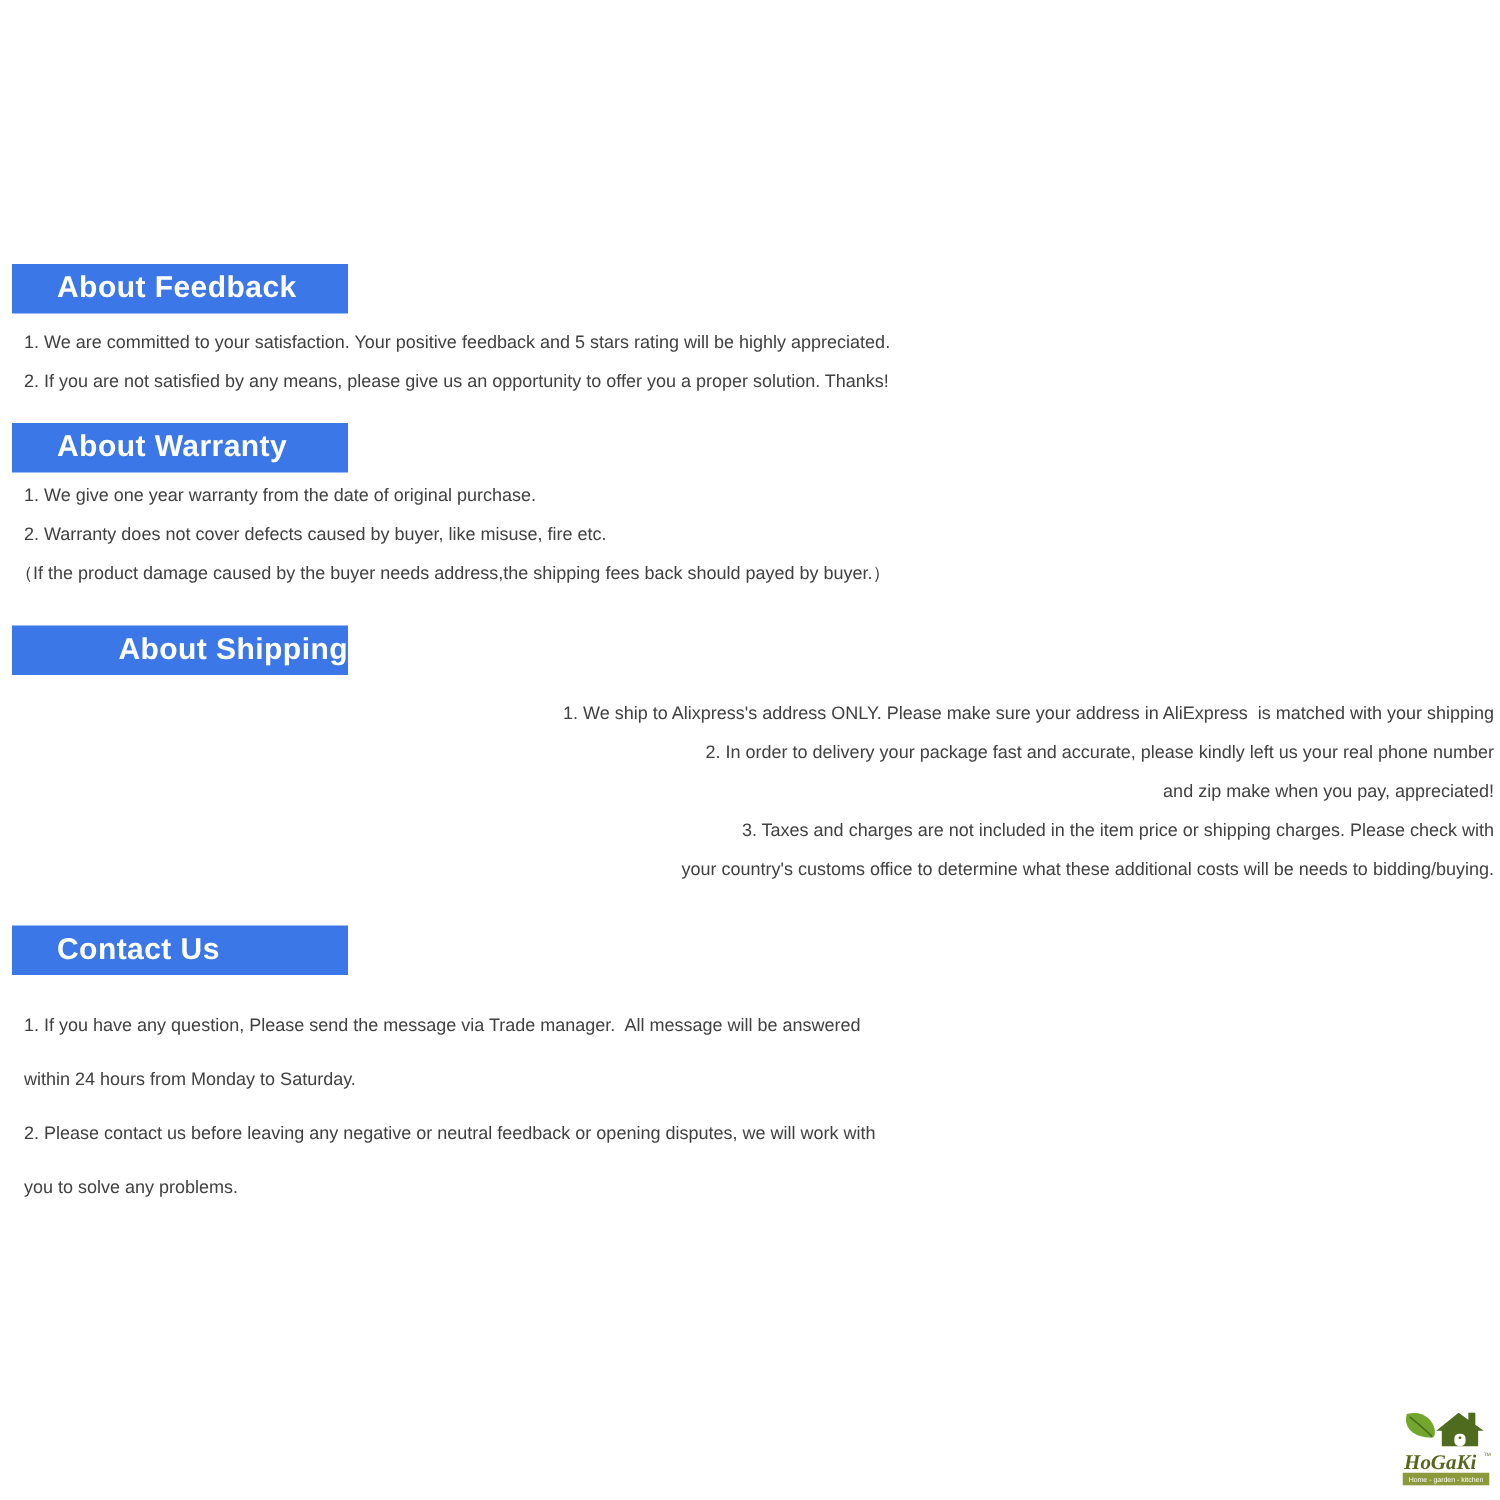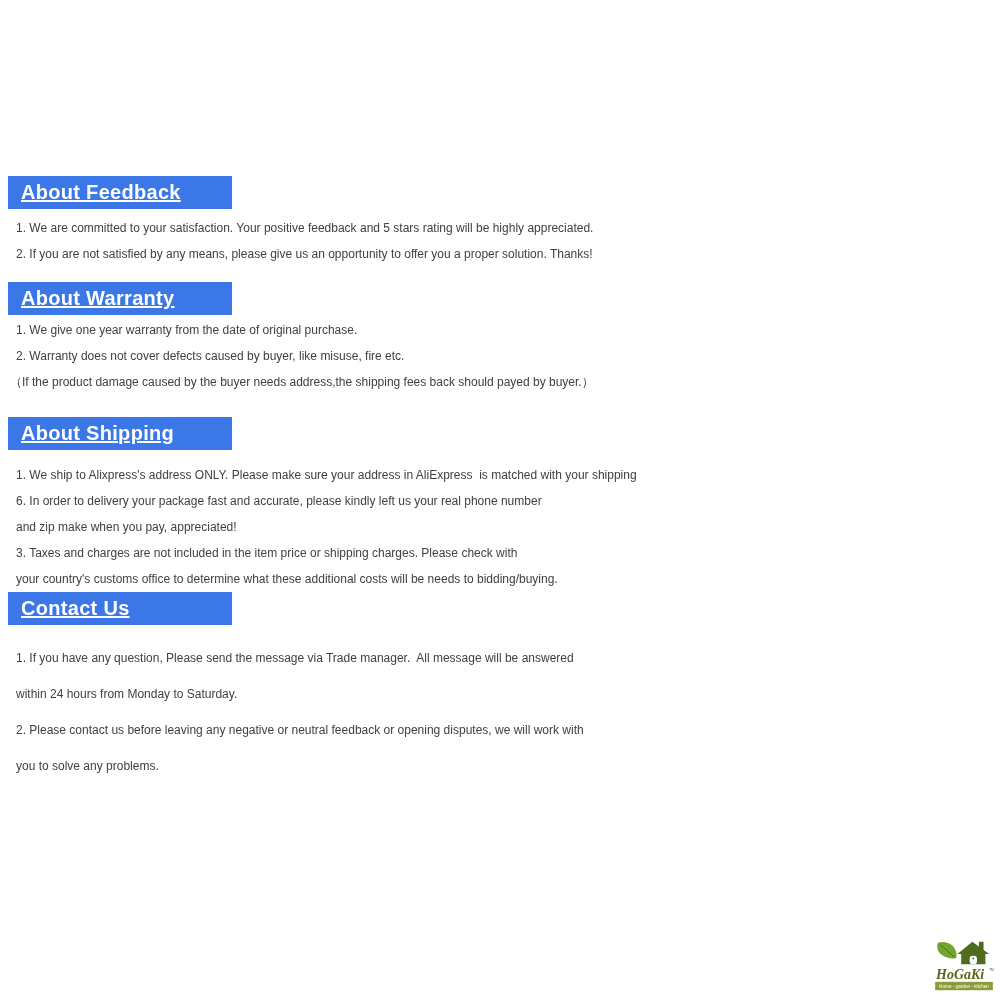--- a/index.html
+++ b/index.html
@@ -20,41 +20,40 @@
   }
   .h-bar {
     width: 224px;
     height: 33px;
     margin-left: 8px;
     background: var(--header-bg);
     color: var(--header-text);
     font-size: 20px;
     font-weight: bold;
     line-height: 33px;
-    padding-left: 13px;
+    padding-left: 30px;
     letter-spacing: 0.3px;
-    text-decoration: underline;
   }
   .sec-body {
     margin-left: 16px;
     margin-right: 4px;
     color: var(--body-text);
     font-size: 12px;
   }
   .line { white-space: pre-wrap; }
   .lines-normal .line { line-height: 26px; }
   .lines-wide   .line { line-height: 36px; }
 
   #sec-feedback { margin-top: 176px; }
   #sec-feedback .sec-body { margin-top: 6px; }
   #sec-warranty { margin-top: 15px; }
   #sec-warranty .sec-body { margin-top: 2px; }
-  #sec-shipping { margin-top: 22px; }
+  #sec-shipping { margin-top: 22px; text-align: right; }
   #sec-shipping .sec-body { margin-top: 12px; }
-  #sec-contact  { }
+  #sec-contact  { margin-top: 25px; }
   #sec-contact .sec-body { margin-top: 15px; }
 
   .logo {
     position: absolute;
     right: 3px;
     bottom: 7px;
     width: 66px;
     height: 54px;
   }
 </style>
@@ -83,21 +82,21 @@
       <div class="line" style="margin-left:-6px;">（If the product damage caused by the buyer needs address,the shipping fees back should payed by buyer.）</div>
     </div>
   </div>
 
   <div class="section" id="sec-shipping">
     <div class="h-bar">
       <span>About Shipping</span>
     </div>
     <div class="sec-body lines-normal">
       <div class="line">1. We ship to Alixpress's address ONLY. Please make sure your address in AliExpress  is matched with your shipping</div>
-      <div class="line">6. In order to delivery your package fast and accurate, please kindly left us your real phone number</div>
+      <div class="line">2. In order to delivery your package fast and accurate, please kindly left us your real phone number</div>
       <div class="line">and zip make when you pay, appreciated!</div>
       <div class="line">3. Taxes and charges are not included in the item price or shipping charges. Please check with</div>
       <div class="line">your country's customs office to determine what these additional costs will be needs to bidding/buying.</div>
     </div>
   </div>
 
   <div class="section" id="sec-contact">
     <div class="h-bar">
       <span>Contact Us</span>
     </div>

